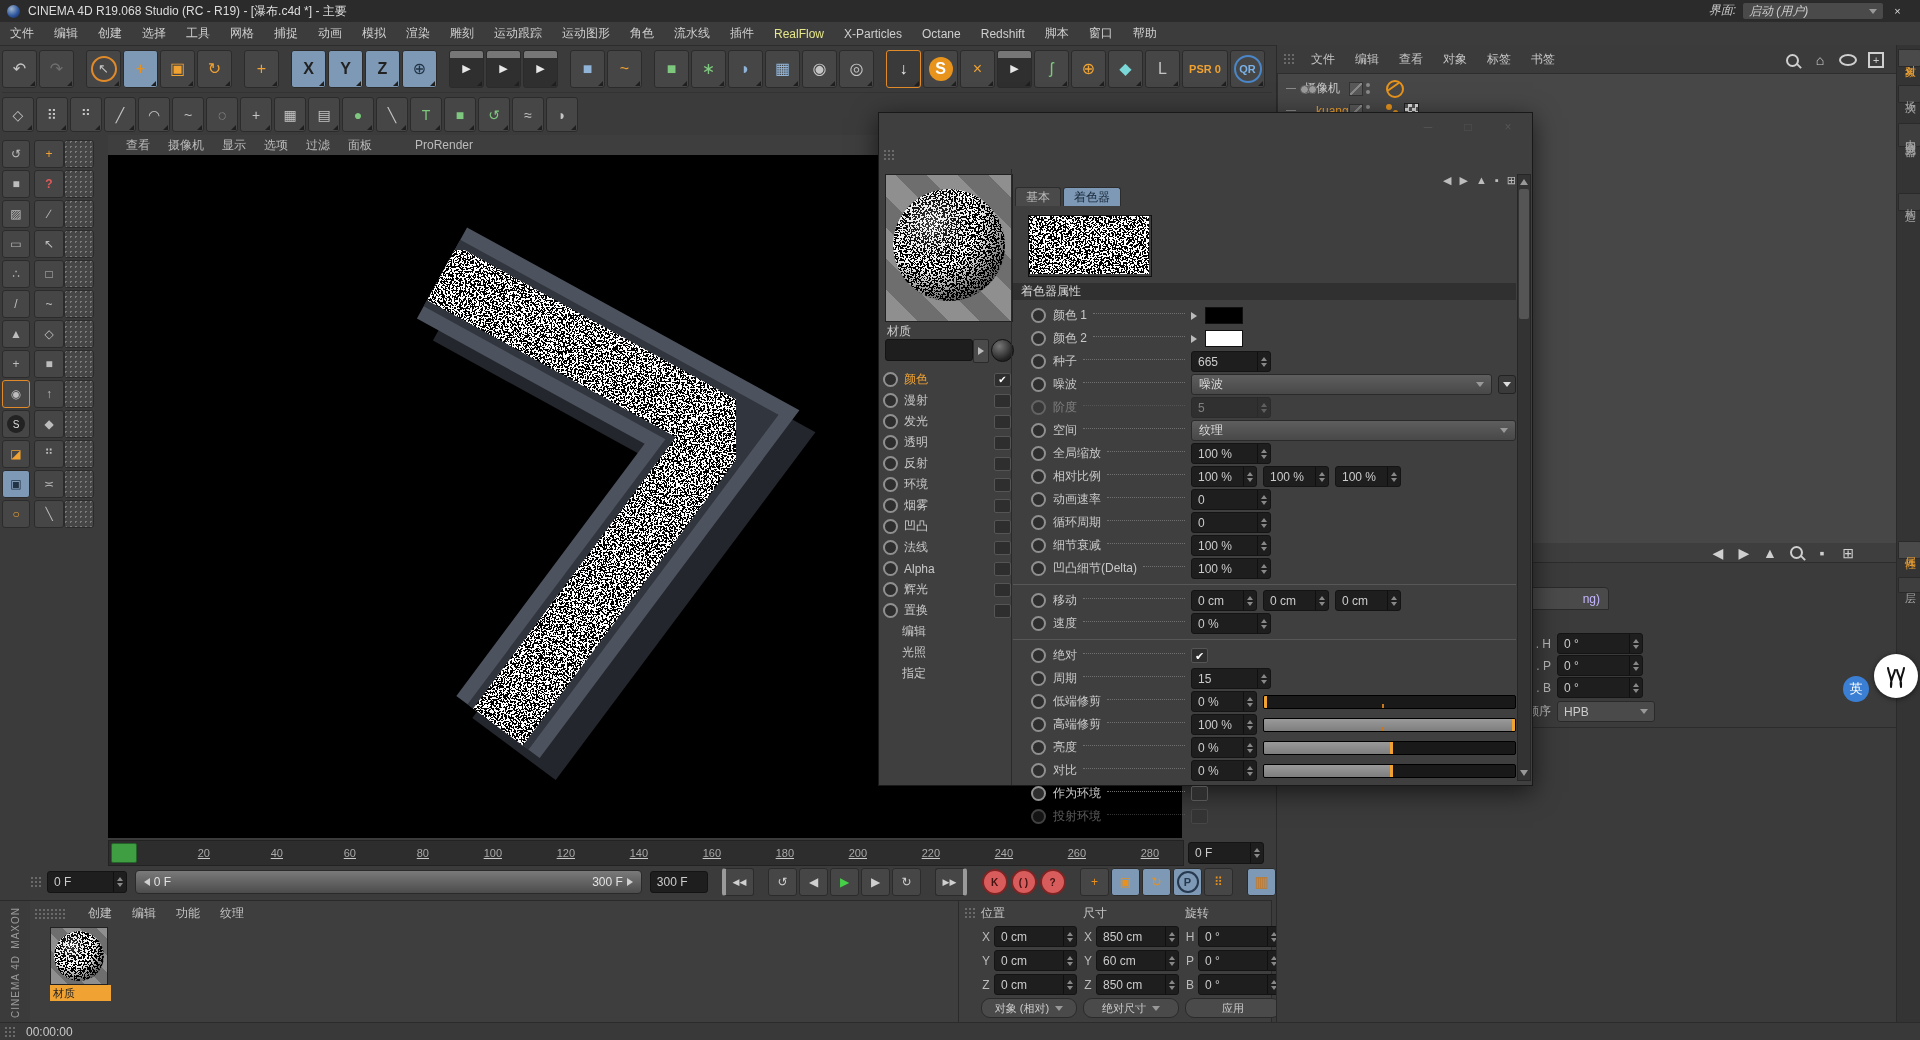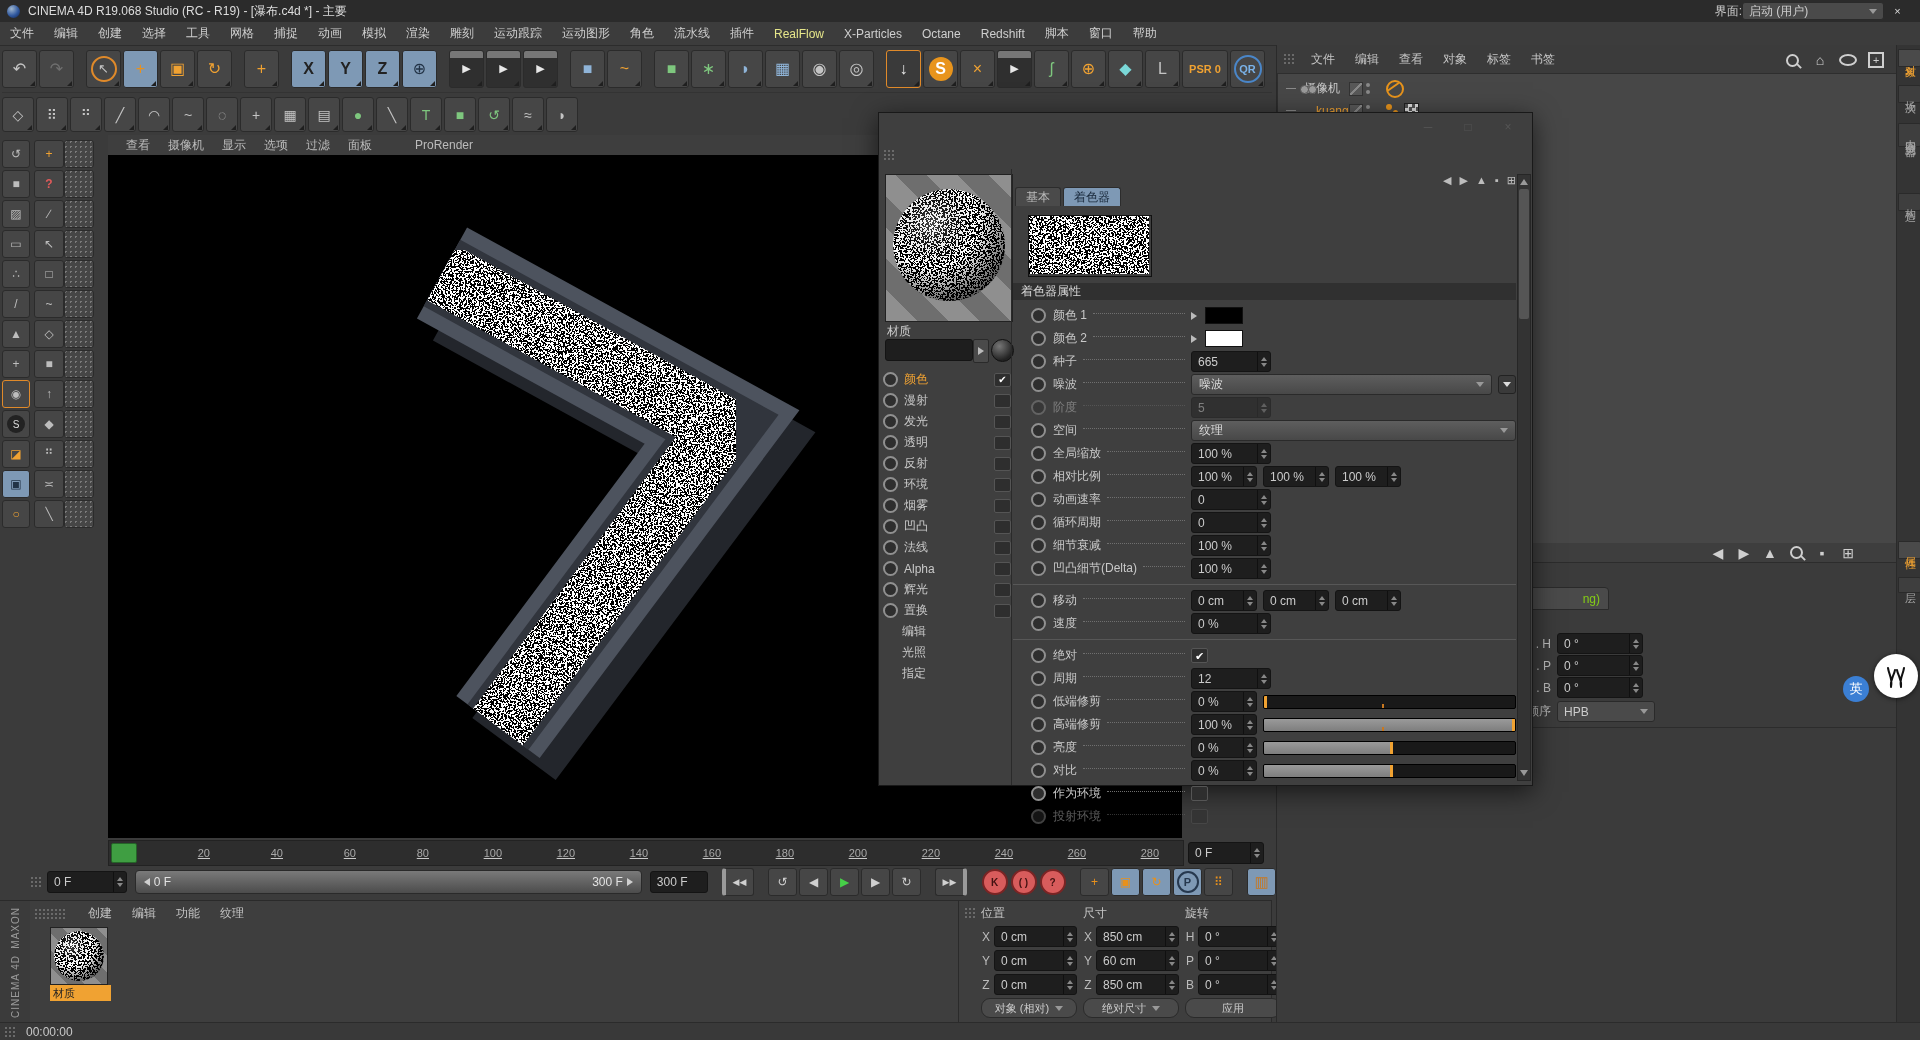--- a/index.html
+++ b/index.html
@@ -8,21 +8,21 @@
   .abs{position:absolute;}
   .grip{width:12px;height:12px;background-image:radial-gradient(#6a6a6a 1px,transparent 1px);background-size:4px 4px;}
   
   #titlebar{left:0;top:0;width:1920px;height:22px;background:#2b2b2b;display:flex;align-items:center;color:#ddd;}
   .c4dball{width:13px;height:13px;border-radius:50%;background:radial-gradient(circle at 35% 30%,#9fb6ce,#30589e 55%,#0d1f4a);margin:0 8px 0 7px;}
   #win-controls{position:absolute;right:0;top:0;height:22px;display:flex;}
   #win-controls .wbtn{width:45px;height:22px;display:flex;align-items:center;justify-content:center;color:#ddd;font-size:11px;}
   #menubar{left:0;top:22px;width:1920px;height:23px;background:#3c3c3c;border-bottom:1px solid #2c2c2c;display:flex;align-items:center;}
   .mitem{padding:0 10px;color:#cfcfcf;white-space:nowrap;}
   .mitem.yellow{color:#e6e68a;}
-  #iface{position:absolute;right:36px;top:2px;display:flex;align-items:flex-end;}
+  #iface{position:absolute;right:36px;top:2px;display:flex;align-items:flex-start;gap:6px;font-style:italic;}
   #iface .dd{width:128px;height:16px;background:#4a4a4a;border:1px solid #2a2a2a;border-radius:3px;display:flex;align-items:center;padding:0 6px;justify-content:space-between;color:#ccc;}
   .tri-d{width:0;height:0;border-left:4px solid transparent;border-right:4px solid transparent;border-top:5px solid #999;}
   
   #toolbar1{left:2px;top:45px;width:1380px;height:47px;display:flex;align-items:center;gap:2px;}
   #toolbar2{left:2px;top:92px;width:1270px;height:43px;display:flex;align-items:center;gap:2px;border-top:1px solid #333;}
   .cell{width:33px;height:36px;background:#464646;border:1px solid #2b2b2b;border-radius:3px;display:flex;align-items:center;justify-content:center;color:#c4c4c4;font-size:16px;position:relative;flex:none;}
   #toolbar2 .cell{width:30px;height:33px;font-size:14px;}
   .cell:after{content:"";position:absolute;right:1px;bottom:1px;border-left:5px solid transparent;border-bottom:5px solid #1f1f1f;}
   .cell.on{background:#7e99b5;color:#223346;}
   .cell.og{color:#f0a232;}
@@ -129,21 +129,21 @@
   .tag-target:after{content:"";position:absolute;left:-2px;top:4px;width:14px;height:2px;background:#e8941c;transform:rotate(-35deg);}
   .tag-phong{width:14px;height:14px;position:relative;}
   .tag-phong i{position:absolute;width:6px;height:6px;border-radius:50%;background:#e8941c;}
   .tag-phong i:nth-child(2){left:7px;top:6px;width:5px;height:5px;}
   .tag-tex{width:13px;height:13px;background:conic-gradient(#ddd 0 25%,#555 0 50%,#ddd 0 75%,#555 0);background-size:7px 7px;border:1px solid #222;}
   .cam-g{width:16px;height:11px;position:relative;background:#9a9a9a;border-radius:2px;}
   .cam-g i{position:absolute;top:-4px;width:7px;height:7px;border-radius:50%;background:#9a9a9a;border:1px solid #555;}
   .cam-g i:nth-child(2){left:8px;}
   .cone-g{width:0;height:0;border-left:6px solid transparent;border-right:6px solid transparent;border-bottom:11px solid #6fa8dc;}
   #attrhead{position:absolute;left:0;top:498px;width:620px;height:20px;background:#3e3e3e;border-bottom:1px solid #2c2c2c;display:flex;align-items:center;justify-content:flex-end;gap:8px;padding-right:40px;box-sizing:border-box;color:#cfcfcf;}
-  #modetab{position:absolute;left:228px;top:542px;width:94px;height:21px;background:#4a4a4a;border:1px solid #2a2a2a;border-radius:4px 4px 0 0;display:flex;align-items:center;justify-content:flex-end;padding-right:8px;color:#84cc16;}
+  #modetab{position:absolute;left:228px;top:542px;width:94px;height:21px;background:#4a4a4a;border:1px solid #2a2a2a;border-radius:4px 4px 0 0;display:flex;align-items:center;justify-content:flex-end;padding-right:8px;color:#c4b5fd;}
   .arow{position:absolute;display:flex;align-items:center;}
   .arow .albl{width:66px;text-align:right;color:#bbb;margin-right:6px;white-space:nowrap;}
   .arow .fld{width:84px;height:19px;}
   .arow .dd{width:84px;height:19px;background:#4a4a4a;border:1px solid #2a2a2a;border-radius:3px;display:flex;align-items:center;justify-content:space-between;padding:0 6px;color:#ccc;}
   #attrsep{position:absolute;left:0;top:682px;width:620px;height:1px;background:#2c2c2c;}
   #vtabs{position:absolute;right:0;top:0;width:24px;height:977px;background:#343434;border-left:1px solid #2a2a2a;}
   .vtab{position:absolute;left:1px;width:22px;background:#3e3e3e;border:1px solid #2a2a2a;border-radius:0 3px 3px 0;display:flex;align-items:center;justify-content:center;padding:6px 0;}
   .vtab span{writing-mode:vertical-rl;color:#a5a5a5;font-size:11px;letter-spacing:2px;}
   .vtab.active{background:#4a4a4a;}
   .vtab.active span{color:#f0a232;}
@@ -1390,21 +1390,21 @@
             </span>
           </div>
       </div>
 
       <div class="prow">
         <span class="radio"></span>
         <span class="plabel">周期</span>
           <span class="leader"></span>
         <div class="pctl">
             <div class="fld">
-              <span class="v">12</span>
+              <span class="v">15</span>
               <span class="step">
                 <i class="u"></i>
                 <i class="d"></i>
               </span>
             </div>
           </div>
       </div>
 
       <div class="prow">
         <span class="radio"></span>

